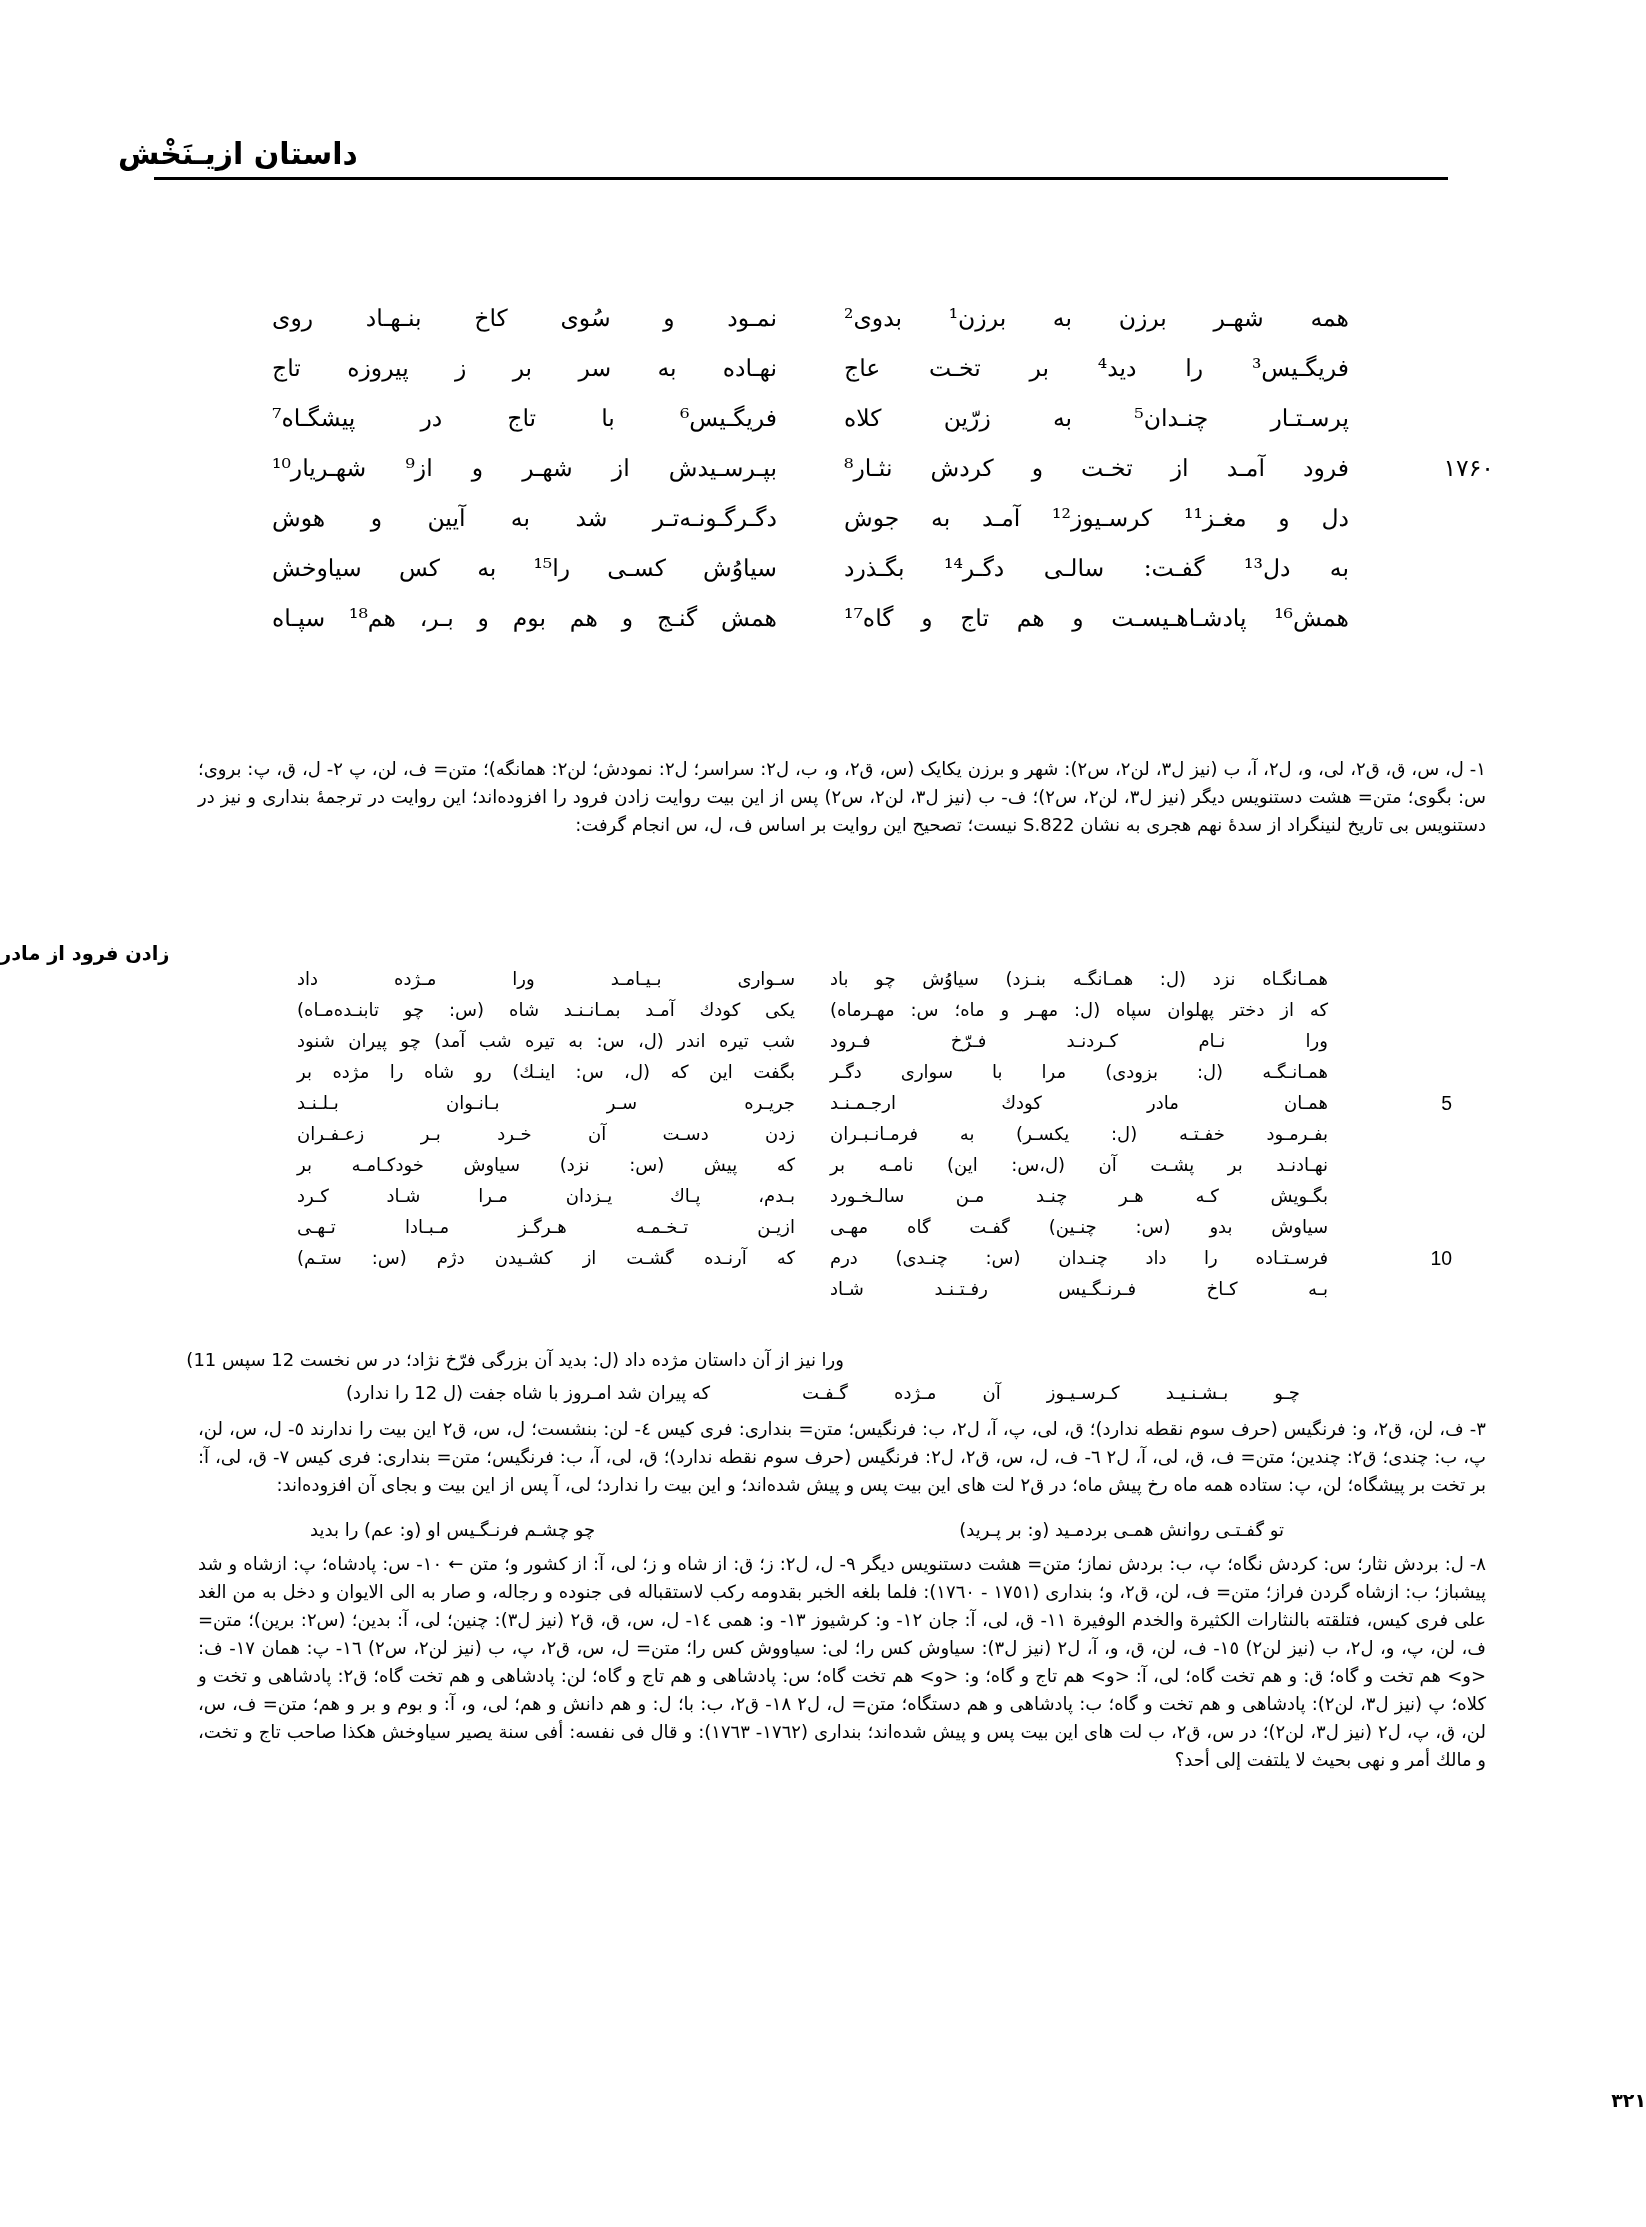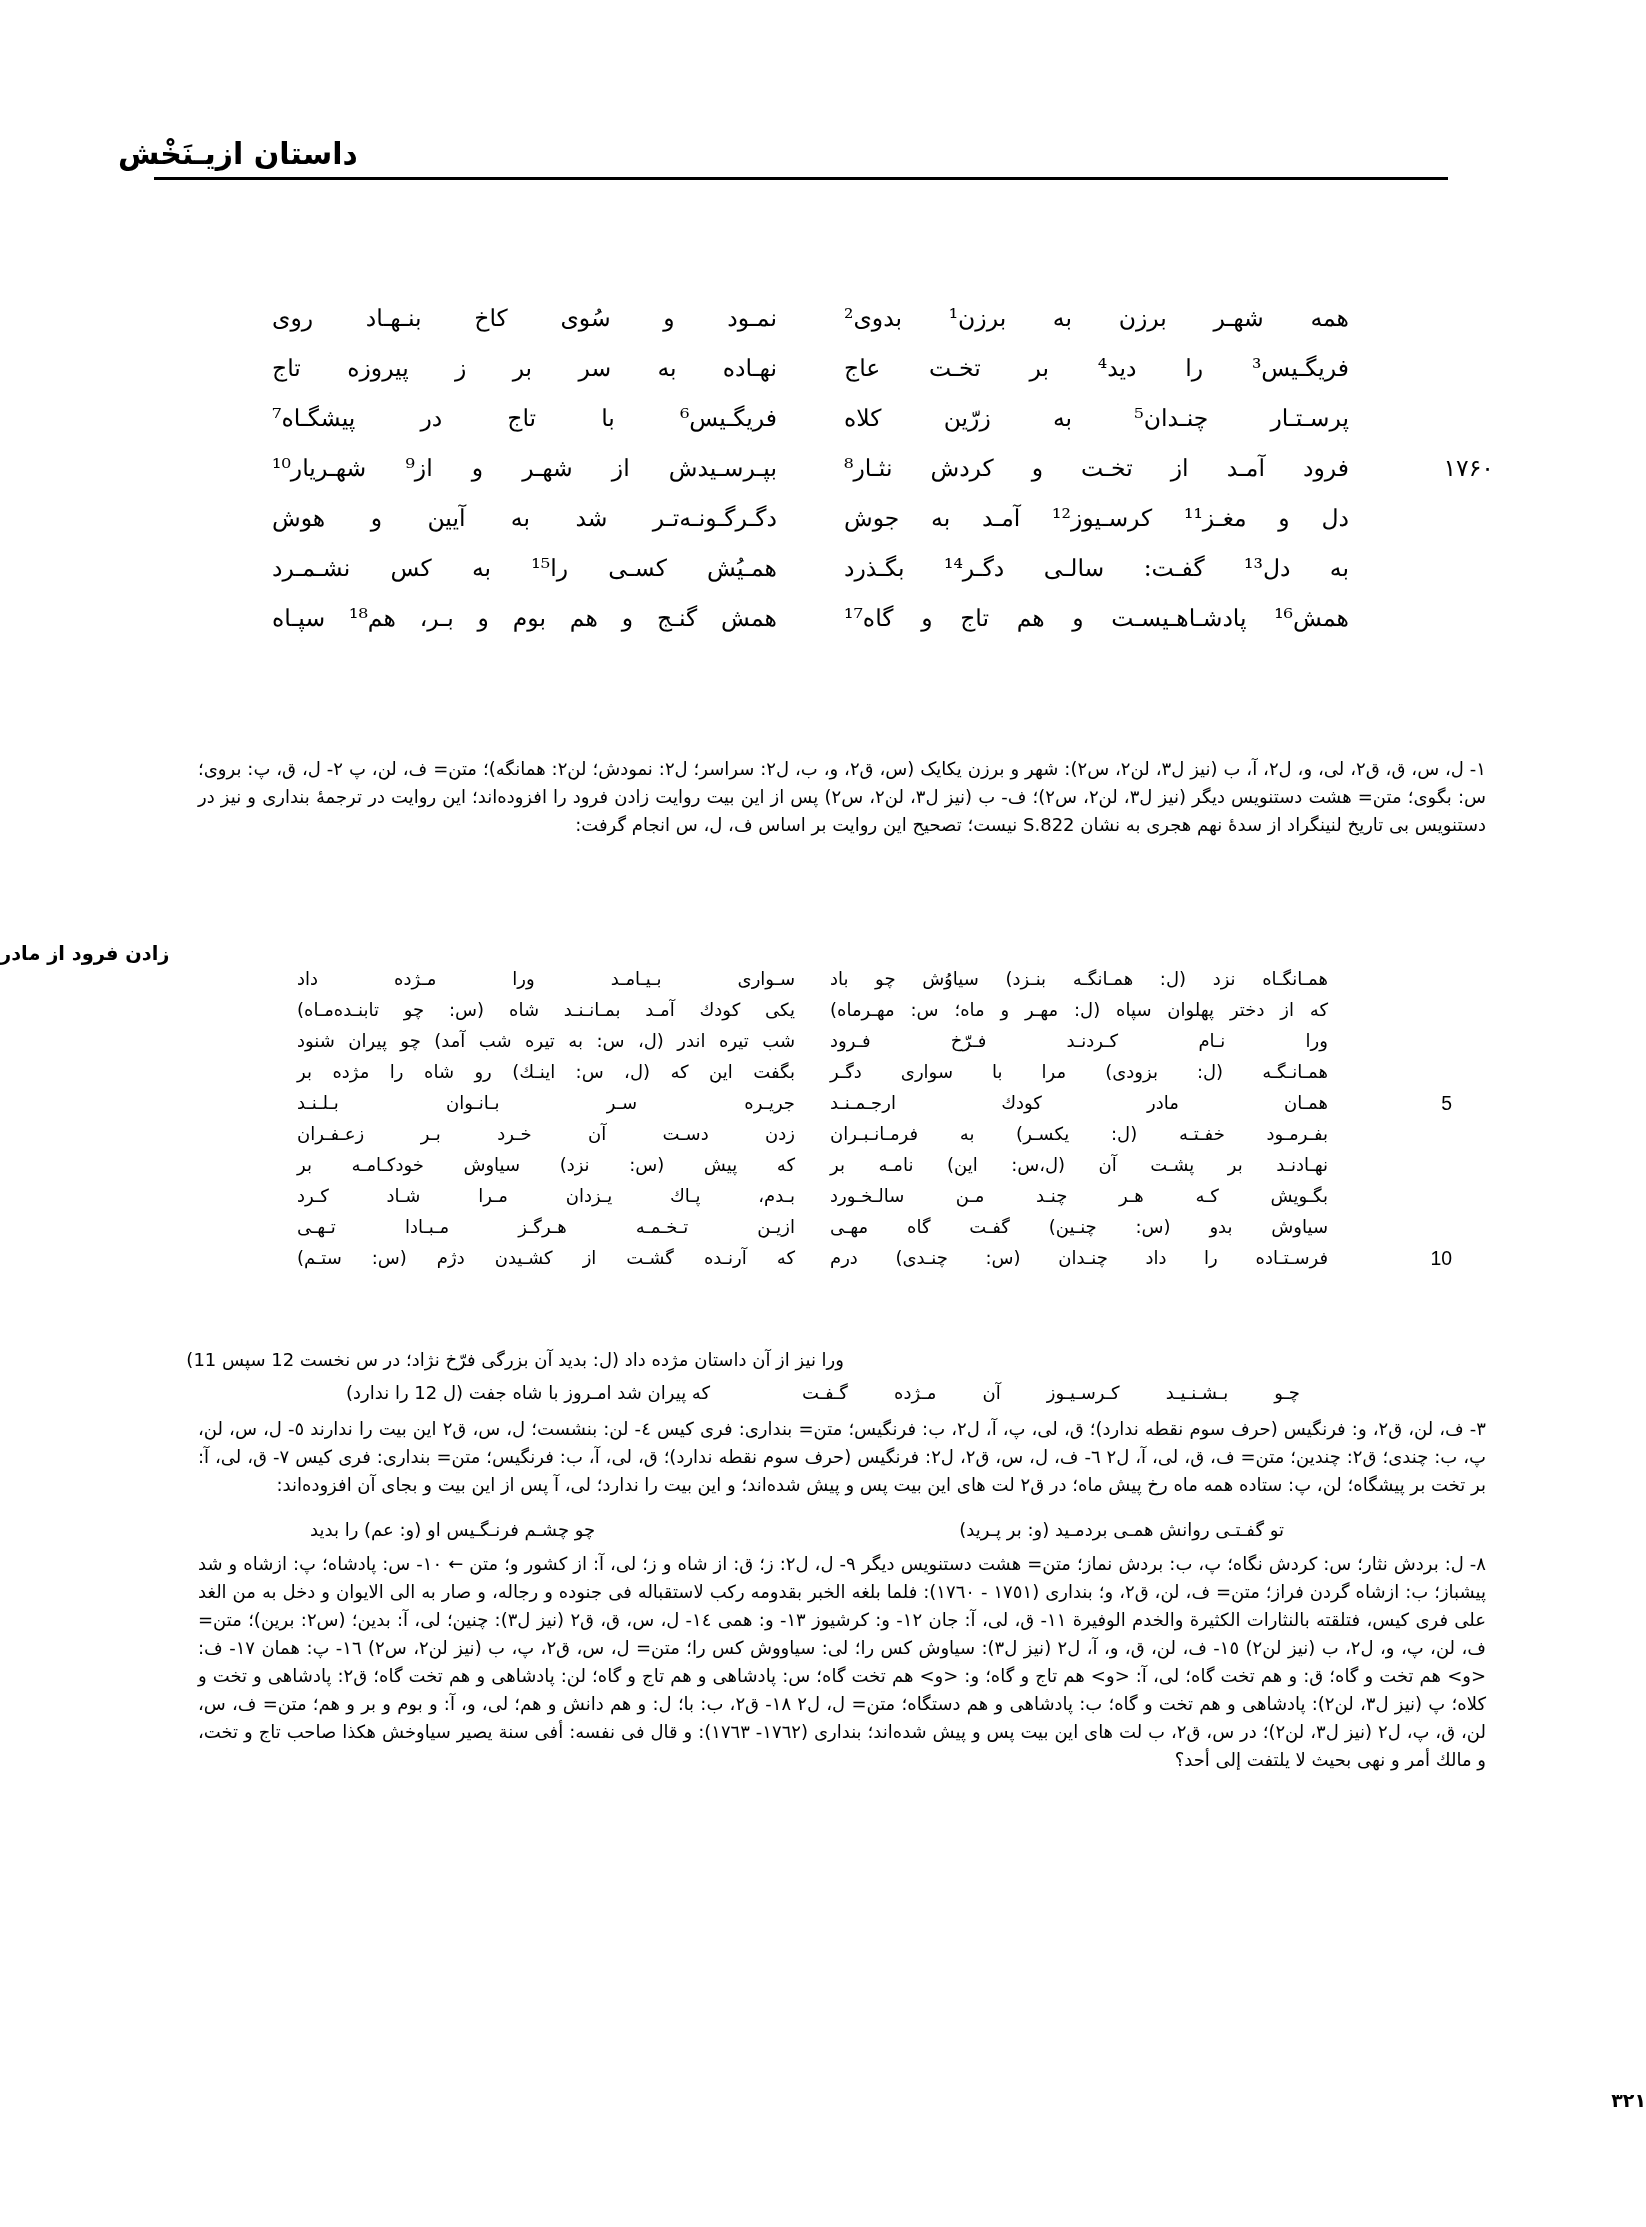--- a/index.html
+++ b/index.html
@@ -64,21 +64,21 @@
     <span class="verse-num">۱۷۶۰</span>
     <span class="hemi right">فرود آمـد از تخـت و کردش نثـار⁸</span>
     <span class="hemi left">بپـرسـیدش از شهـر و از⁹ شهـریار¹⁰</span>
   </div>
   <div class="poem-row">
     <span class="hemi right">دل و مغـز¹¹ کرسـیوز¹² آمـد به جوش</span>
     <span class="hemi left">دگـرگـونـه‌تـر شد به آیین و هوش</span>
   </div>
   <div class="poem-row">
     <span class="hemi right">به دل¹³ گفـت: سالـی دگـر¹⁴ بگـذرد</span>
-    <span class="hemi left">همـیُش کسـی را¹⁵ به کس نشـمـرد</span>
+    <span class="hemi left">سیاوُش کسـی را¹⁵ به کس سیاوخش</span>
   </div>
   <div class="poem-row">
     <span class="hemi right">همش¹⁶ پادشـاهـیسـت و هم تاج و گاه¹⁷</span>
     <span class="hemi left">همش گنـج و هم بوم و بـر، هم¹⁸ سپـاه</span>
   </div>
 </div>
 
 <div class="fn" style="top:755px;">١- ل، س، ق، ق٢، لی، و، ل٢، آ، ب (نیز ل٣، لن٢، س٢): شهر و برزن یکایک (س، ق٢، و، ب، ل٢: سراسر؛ ل٢: نمودش؛ لن٢: همانگه)؛ متن= ف، لن، پ   ٢- ل، ق، پ: بروی؛ س: بگوی؛ متن= هشت دستنویس دیگر (نیز ل٣، لن٢، س٢)؛ ف- ب (نیز ل٣، لن٢، س٢) پس از این بیت روایت زادن فرود را افزوده‌اند؛ این روایت در ترجمهٔ بنداری و نیز در دستنویس بی تاریخ لنینگراد از سدهٔ نهم هجری به نشان S.822 نیست؛ تصحیح این روایت بر اساس ف، ل، س انجام گرفت:</div>
 
 <div class="section-title">زادن فرود از مادر</div>
@@ -119,20 +119,23 @@
   </div>
   <div class="var-row">
     <span class="var-hemi right">سیاوش بدو (س: چنـین) گفـت گاه مهـی</span>
     <span class="var-hemi left">ازیـن تـخـمـه هـرگـز مـبـادا تـهـی</span>
   </div>
   <div class="var-row">
     <span class="var-num">10</span>
     <span class="var-hemi right">فرسـتـاده را داد چنـدان (س: چنـدی) درم</span>
     <span class="var-hemi left">که آرنـده گشـت از کشـیدن دژم (س: ستـم)</span>
   </div>
+  <div class="var-row">
+    <span class="var-hemi right">بـه کـاخ فـرنـگـیس رفـتـنـد شـاد</span>
+  </div>
 </div>
 
 <div class="var-extra" style="top:1349px; right:802px;">ورا نیز از آن داستان مژده داد (ل: بدید آن بزرگی فرّخ نژاد؛ در س نخست 12 سپس 11)</div>
 <div class="var-extra" style="top:1382px; right:346px; width:498px; text-align:justify; text-align-last:justify;">چـو بـشـنـیـد کـرسـیـوز آن مـژده گـفـت</div>
 <div class="var-extra" style="top:1382px; left:346px;">که پیران شد امـروز با شاه جفت (ل 12 را ندارد)</div>
 
 <div class="fn" style="top:1415px;">٣- ف، لن، ق٢، و: فرنگیس (حرف سوم نقطه ندارد)؛ ق، لی، پ، آ، ل٢، ب: فرنگیس؛ متن= بنداری: فری کیس   ٤- لن: بنشست؛ ل، س، ق٢ این بیت را ندارند   ٥- ل، س، لن، پ، ب: چندی؛ ق٢: چندین؛ متن= ف، ق، لی، آ، ل٢   ٦- ف، ل، س، ق٢، ل٢: فرنگیس (حرف سوم نقطه ندارد)؛ ق، لی، آ، ب: فرنگیس؛ متن= بنداری: فری کیس   ٧- ق، لی، آ: بر تخت بر پیشگاه؛ لن، پ: ستاده همه ماه رخ پیش ماه؛ در ق٢ لت های این بیت پس و پیش شده‌اند؛ و این بیت را ندارد؛ لی، آ پس از این بیت و بجای آن افزوده‌اند:</div>
 
 <div class="var-extra" style="top:1519px; right:362px;">تو گفـتـی روانش همـی بردمـید (و: بر پـرید)</div>
 <div class="var-extra" style="top:1519px; left:310px;">چو چشـم فرنـگـیس او (و: عم) را بدید</div>

